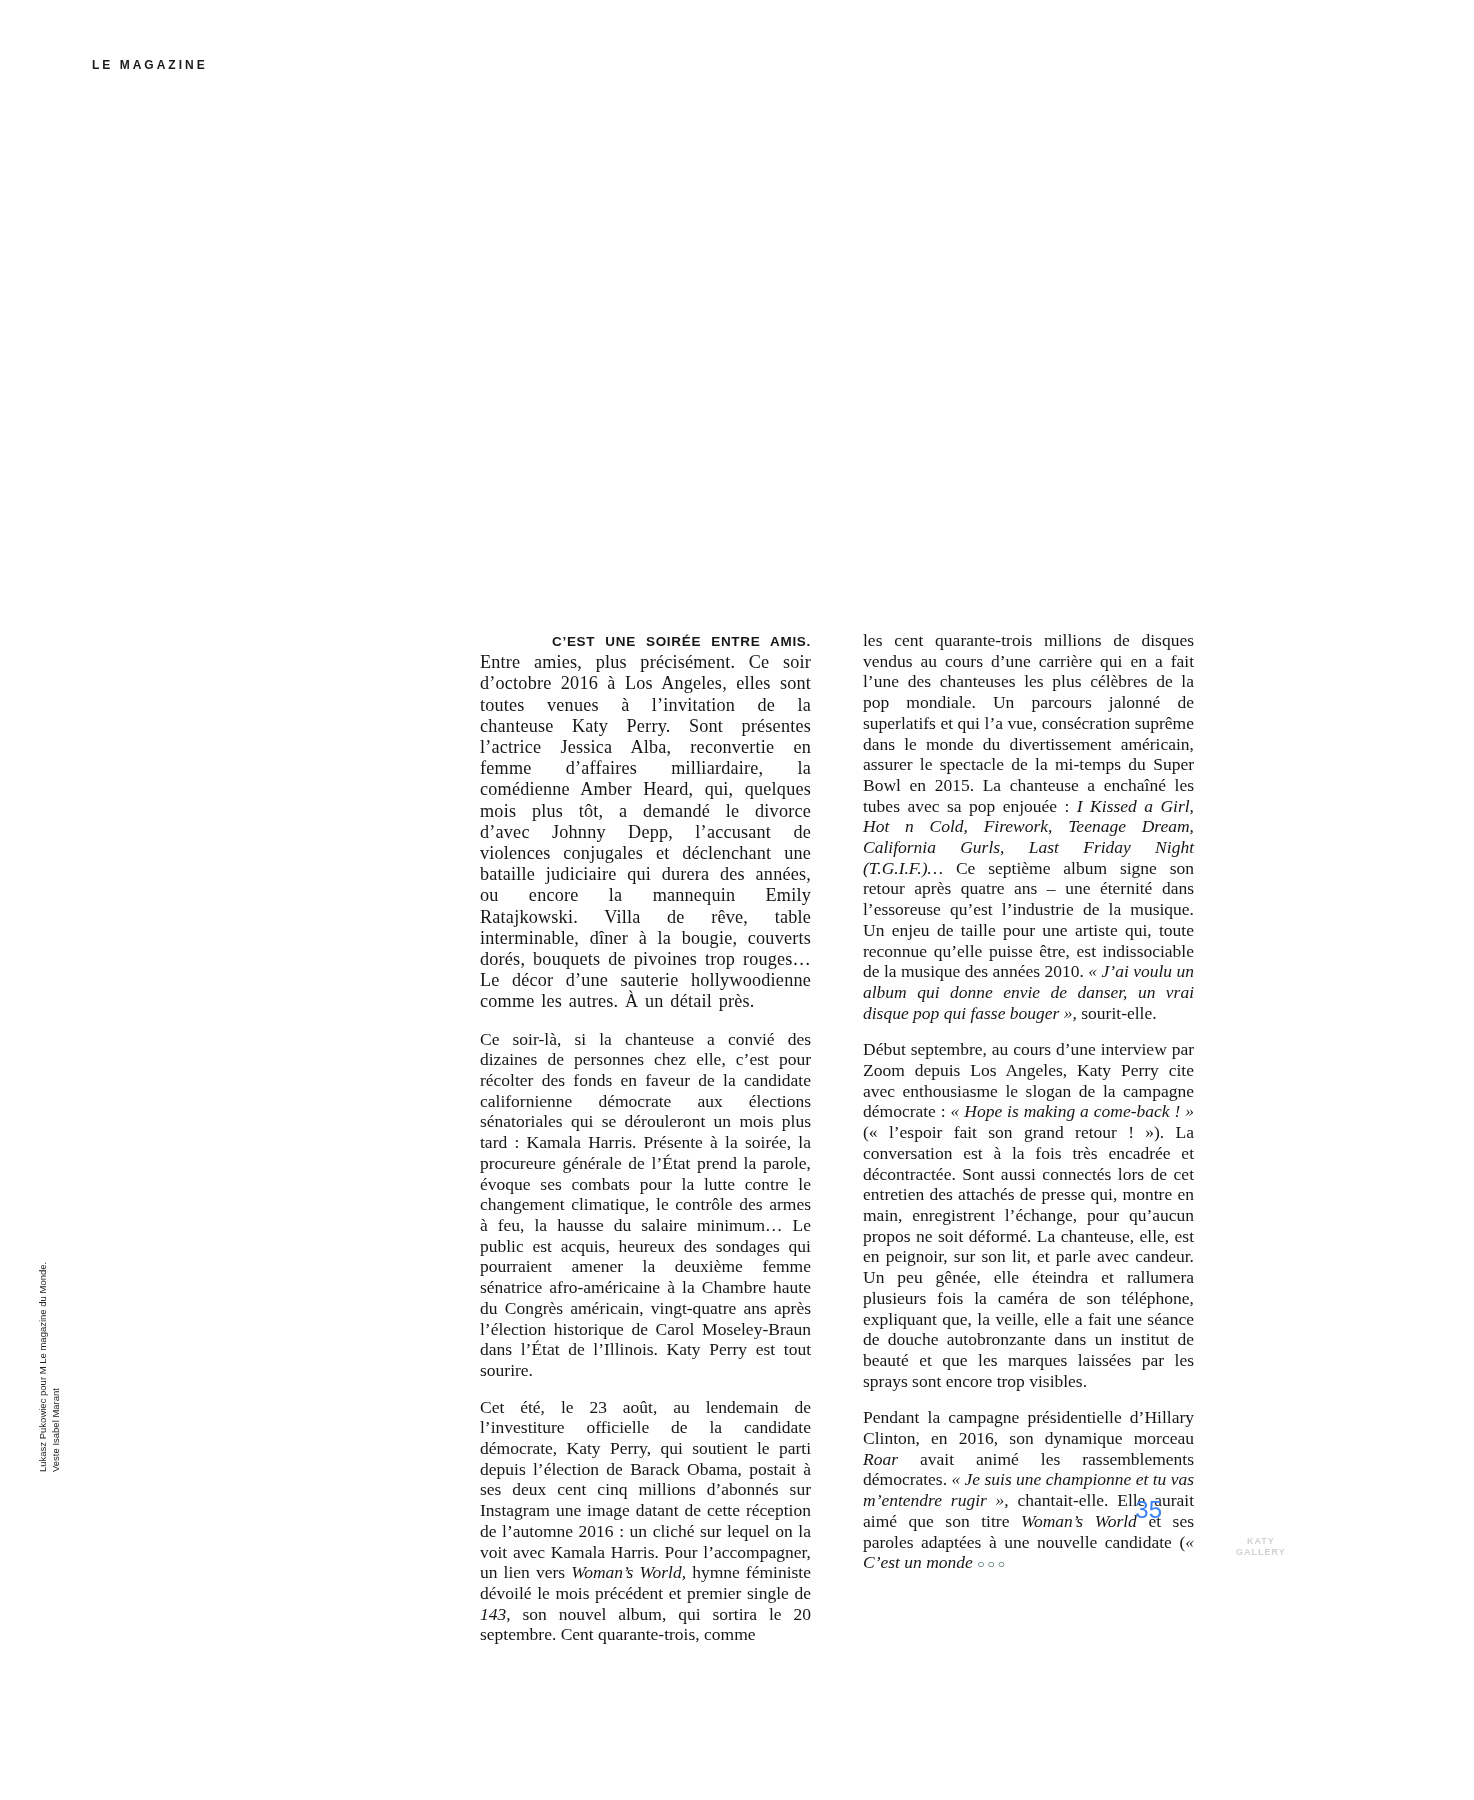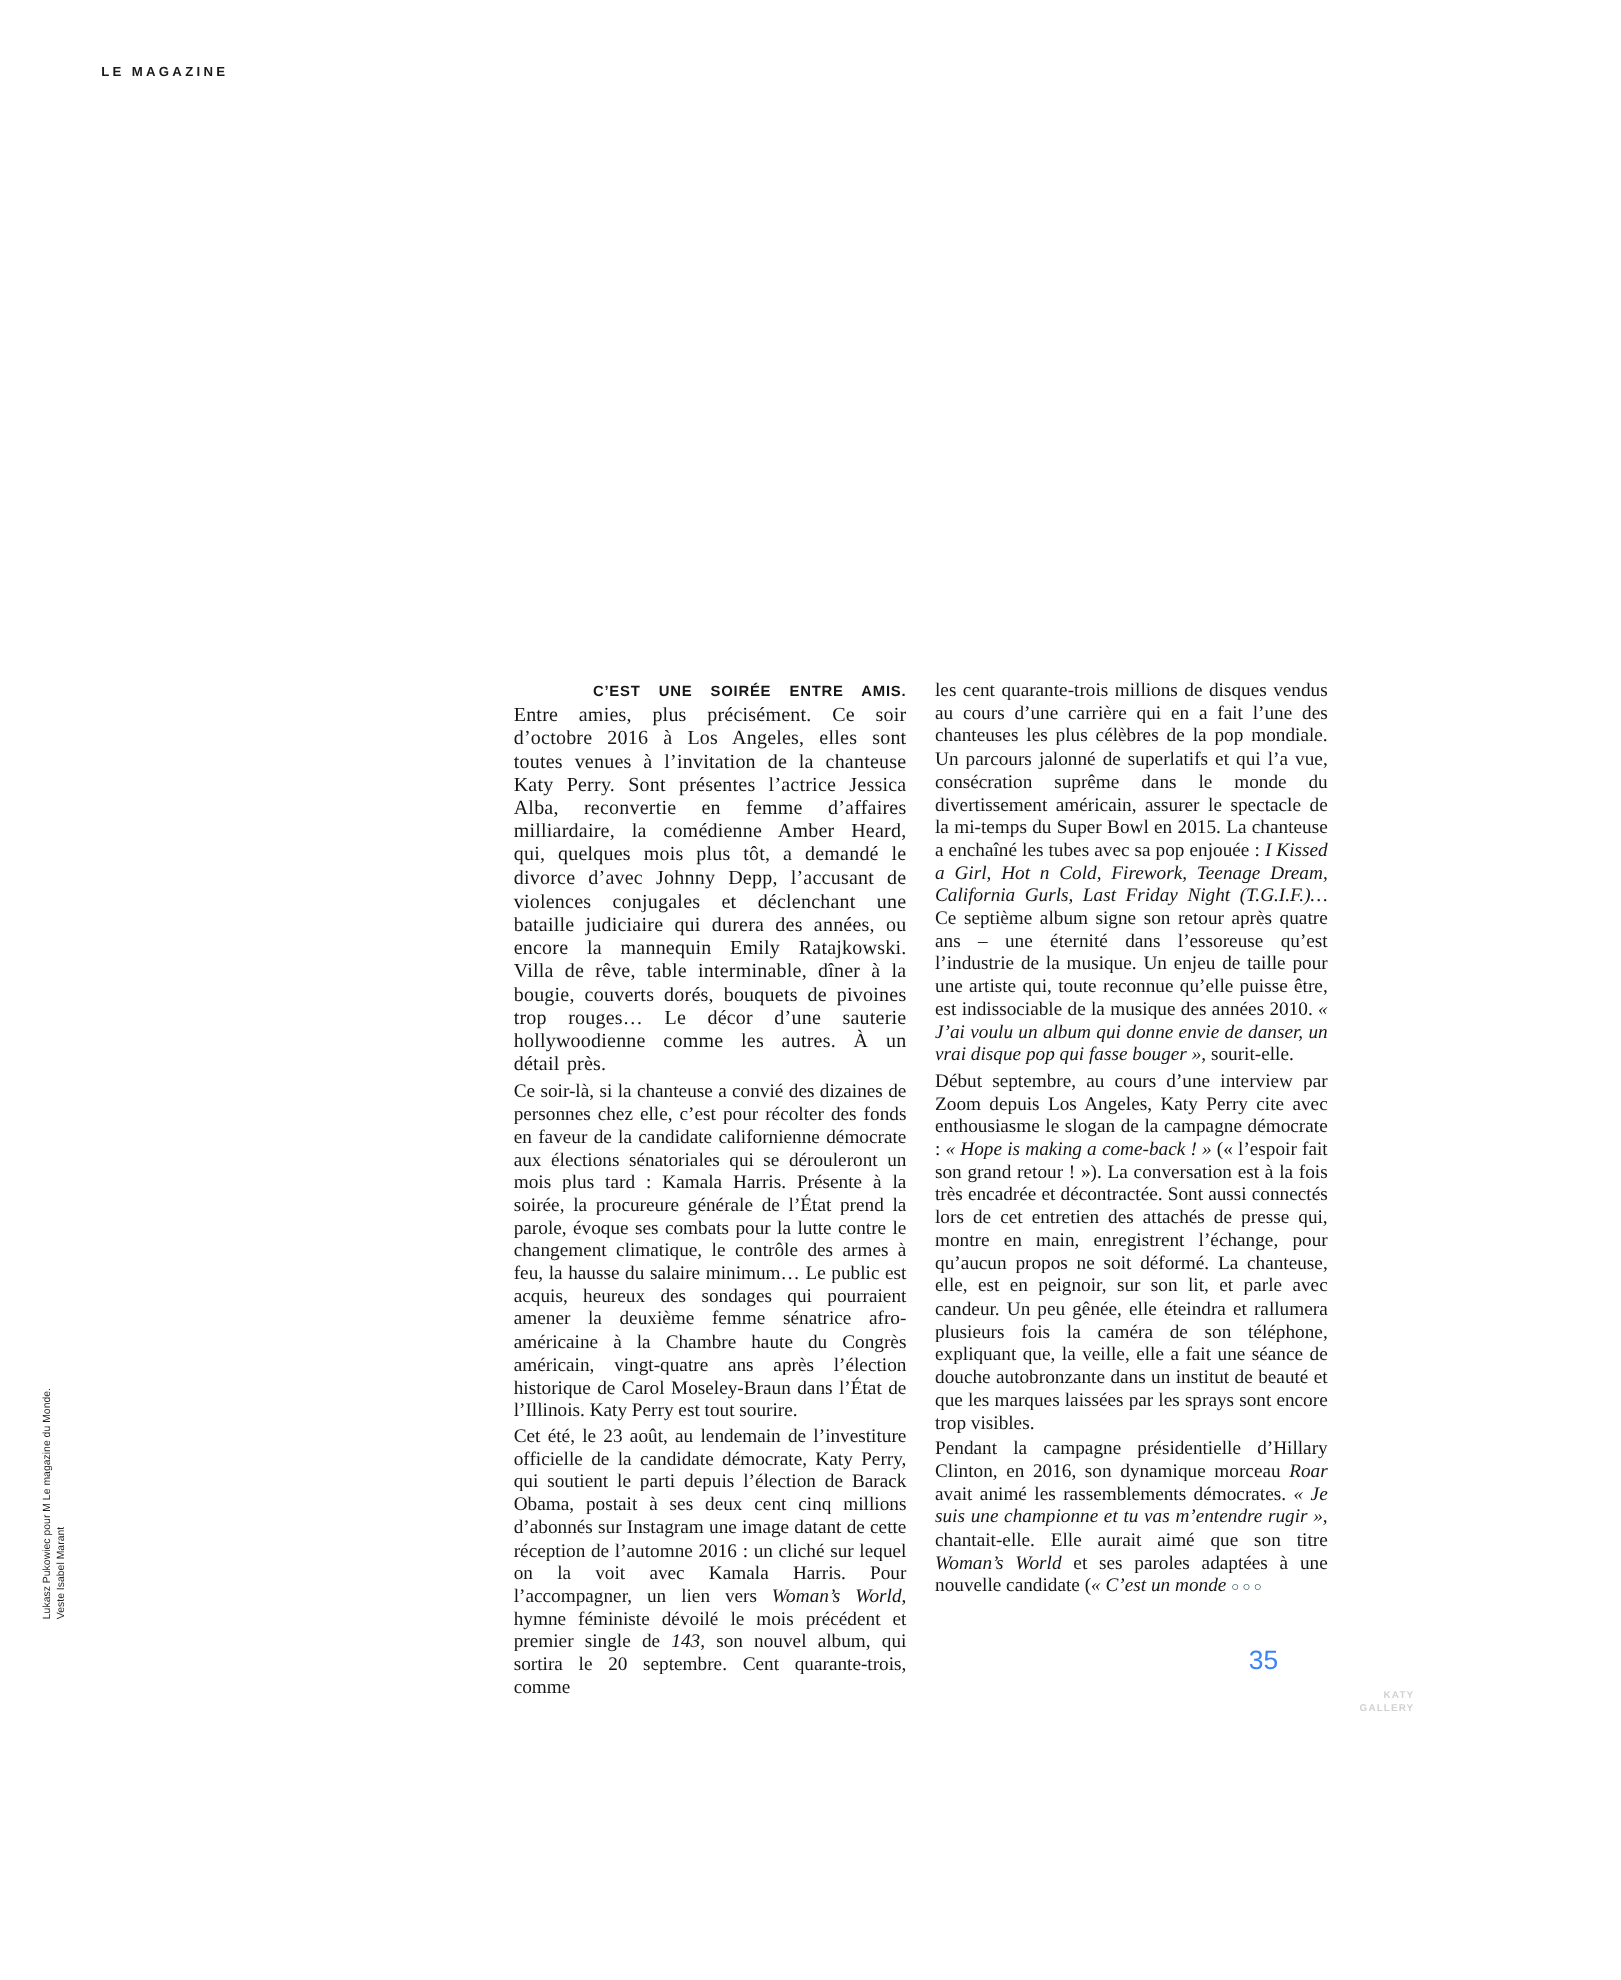--- a/index.html
+++ b/index.html
@@ -43,21 +43,21 @@
     left: 464px;
     top: 614px;
     width: 746px;
     display: flex;
     gap: 20px;
   }
   .col {
     width: 363px;
   }
   p.para {
-    margin: 3px;
+    margin: 16px;
     text-align: justify;
     font-size: 17.5px;
     line-height: 20.7px;
     color: #161616;
   }
   p.opening {
     font-size: 18.2px;
     line-height: 21.2px;
     letter-spacing: 0.2px;
     word-spacing: 2px;
@@ -92,21 +92,21 @@
     position: absolute;
     left: 1236px;
     top: 1536px;
     font-family: "Liberation Sans", sans-serif;
     font-weight: bold;
     font-size: 9px;
     letter-spacing: 1px;
     line-height: 11px;
     color: #b9b9b9;
     opacity: 0.65;
-    text-align: right;
+    text-align: center;
   }
 </style>
 </head>
 <body>
 
 <div class="page">
 
   <div class="masthead">LE MAGAZINE</div>
 
   <div class="photo-credit">

